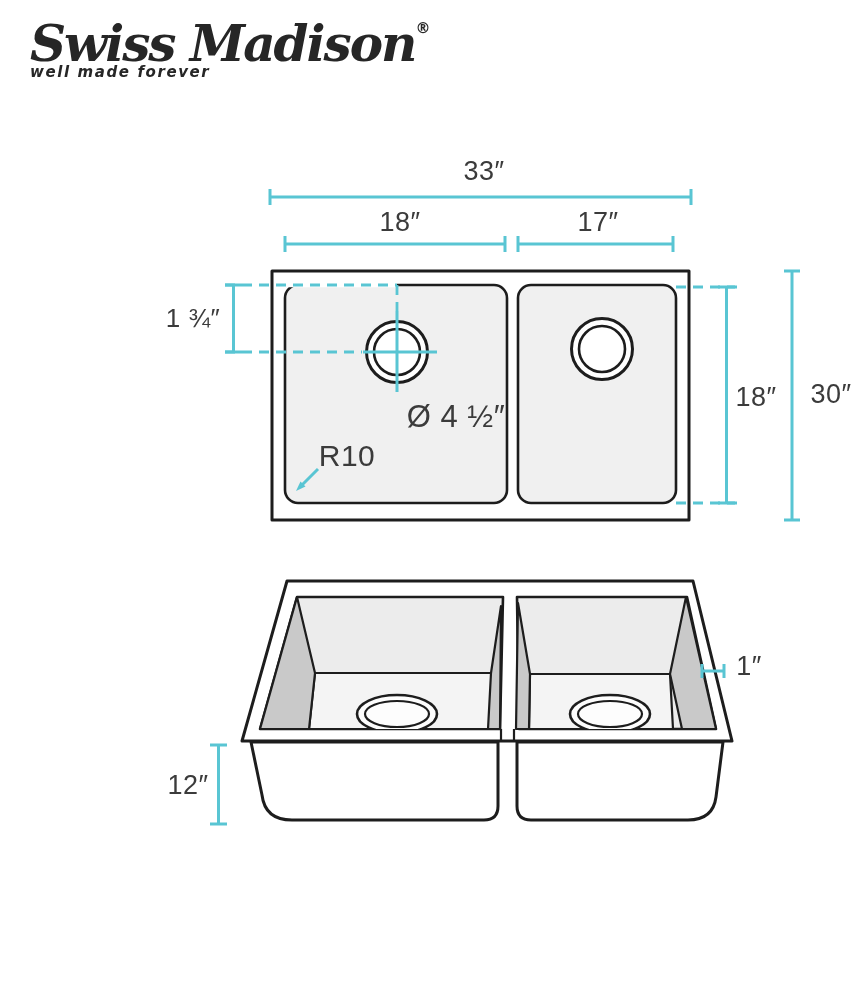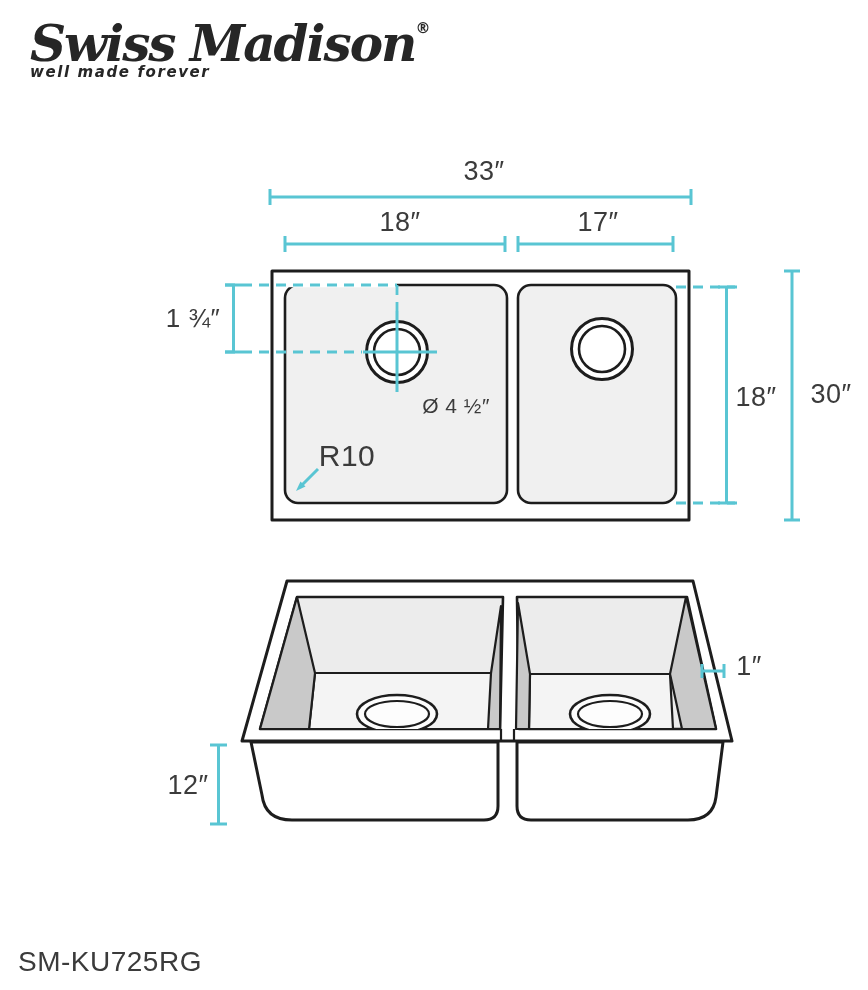--- a/index.html
+++ b/index.html
@@ -126,21 +126,20 @@
 
       <path class="acc" d="M210,745 H227 M210,824 H227 M218.5,745 V824"></path>
       <path class="acc" d="M702,664 V678 M724,664 V678 M702,671 H724"></path>
     </g>
   </svg>
 
   <span class="dim" style="left:484px;top:171px">33″</span>
   <span class="dim" style="left:400px;top:222px">18″</span>
   <span class="dim" style="left:598px;top:222px">17″</span>
   <span class="dim" style="left:193px;top:318px;font-size:26px">1 ¾″</span>
-  <span class="dim" style="left:456px;top:406px;font-size:21px">Ø 4 ½″</span>
+  <span class="dim" style="left:456px;top:417px;font-size:31px">Ø 4 ½″</span>
   <span class="dim" style="left:347px;top:456px;font-size:30px">R10</span>
   <span class="dim" style="left:756px;top:397px">18″</span>
   <span class="dim" style="left:831px;top:394px">30″</span>
   <span class="dim" style="left:188px;top:785px">12″</span>
   <span class="dim" style="left:749px;top:666px">1″</span>
 
-  <div class="model">SM-KU725RG</div>
 </div>
 
 </body></html>

